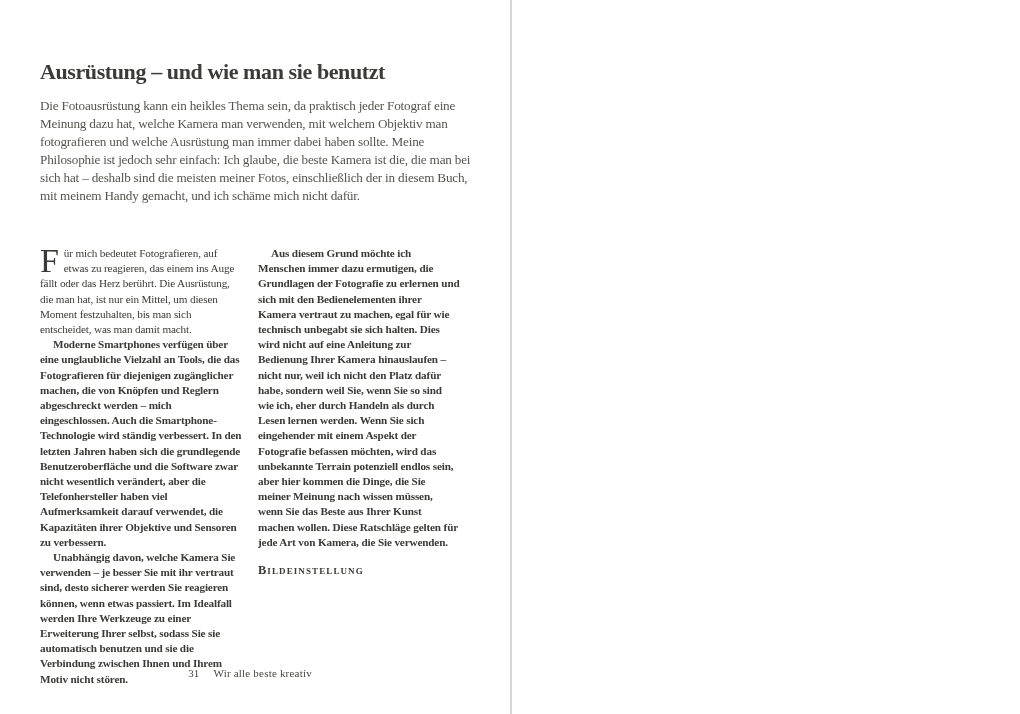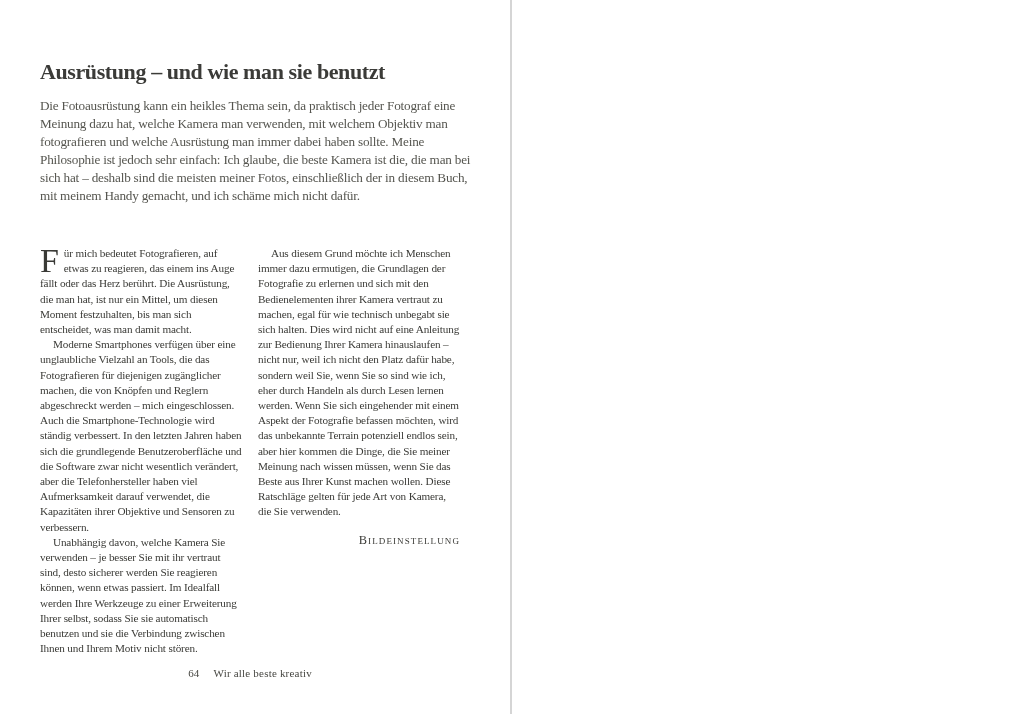--- a/index.html
+++ b/index.html
@@ -28,29 +28,29 @@
     position: absolute; left: 40px; top: 97px; width: 446px;
     font-size: 13.2px; line-height: 18px; letter-spacing: -0.2px;
     color: #55554f; text-align: left;
   }
   .col { position: absolute; top: 246px; width: 202px;
     font-size: 11.2px; line-height: 15.2px; letter-spacing: -0.15px;
     color: #3a3a36; text-align: left; hyphens: auto; -webkit-hyphens: auto; }
   .col-1 { left: 40px; }
   .col-2 { left: 258px; }
   .col p { margin: 0; }
-  .col p.indent { text-indent: 13px; }
+  .col p.indent { text-indent: 13px; font-weight: bold; }
   .dropcap {
     float: left; font-size: 34px; line-height: 27px;
     padding: 1px 5px 0 0; color: #3a3a36;
   }
   .section-heading {
     margin-top: 13px; margin-bottom: 1px;
     font-variant: small-caps; letter-spacing: 1.1px;
-    font-size: 12.4px; color: #3a3a36; font-weight: 400; text-align: right;
+    font-size: 12.4px; color: #3a3a36; font-weight: 700;
   }
   .footer {
     position: absolute; top: 667px; font-size: 11px; letter-spacing: 0.2px;
     color: #474742; text-align: center;
   }
   .footer-left  { left: 40px;  width: 420px; }
   .footer .page-num { margin-right: 14px; }
 </style>
 </head>
 <body>
@@ -68,21 +68,21 @@
       <p class="indent">Moderne Smartphones verfügen über eine unglaubliche Vielzahl an Tools, die das Fotografieren für diejenigen zugänglicher machen, die von Knöpfen und Reglern abgeschreckt werden – mich eingeschlossen. Auch die Smartphone-Technologie wird ständig verbessert. In den letzten Jahren haben sich die grundlegende Benutzeroberfläche und die Software zwar nicht wesentlich verändert, aber die Telefonhersteller haben viel Aufmerksamkeit darauf verwendet, die Kapazitäten ihrer Objektive und Sensoren zu verbessern.</p>
       <p class="indent">Unabhängig davon, welche Kamera Sie verwenden – je besser Sie mit ihr vertraut sind, desto sicherer werden Sie reagieren können, wenn etwas passiert. Im Idealfall werden Ihre Werkzeuge zu einer Erweiterung Ihrer selbst, sodass Sie sie automatisch benutzen und sie die Verbindung zwischen Ihnen und Ihrem Motiv nicht stören.</p>
     </div>
 
     <div class="col col-2">
       <p class="indent">Aus diesem Grund möchte ich Menschen immer dazu ermutigen, die Grundlagen der Fotografie zu erlernen und sich mit den Bedienelementen ihrer Kamera vertraut zu machen, egal für wie technisch unbegabt sie sich halten. Dies wird nicht auf eine Anleitung zur Bedienung Ihrer Kamera hinauslaufen – nicht nur, weil ich nicht den Platz dafür habe, sondern weil Sie, wenn Sie so sind wie ich, eher durch Handeln als durch Lesen lernen werden. Wenn Sie sich eingehender mit einem Aspekt der Fotografie befassen möchten, wird das unbekannte Terrain potenziell endlos sein, aber hier kommen die Dinge, die Sie meiner Meinung nach wissen müssen, wenn Sie das Beste aus Ihrer Kunst machen wollen. Diese Ratschläge gelten für jede Art von Kamera, die Sie verwenden.</p>
       <h2 class="section-heading">Bildeinstellung</h2>
     </div>
 
     <div class="footer footer-left">
-      <span class="page-num">64</span><span>Wir alle beste kreativ</span>
+      <span class="page-num">31</span><span>Wir alle beste kreativ</span>
     </div>
   </div>
 
   <div class="spine"></div>
 
   <div class="right-page">
 
     
 
     

